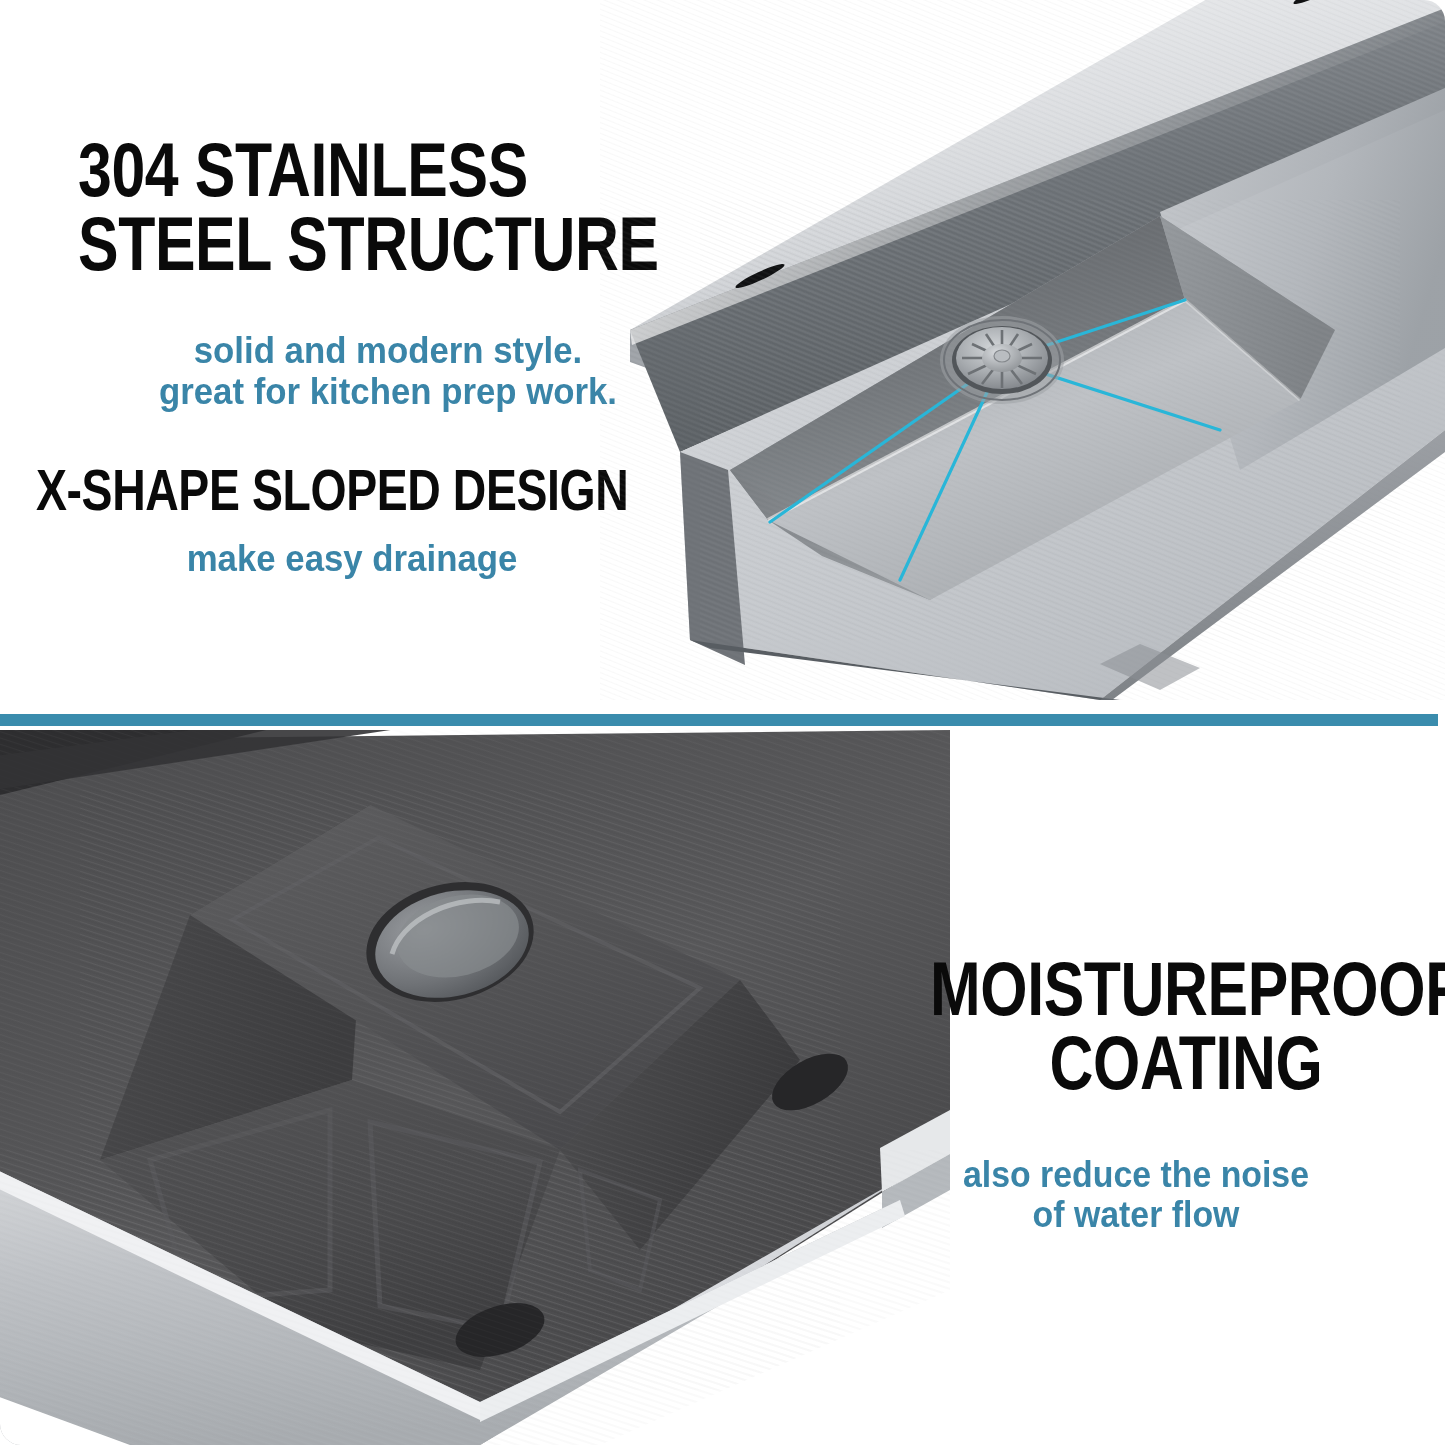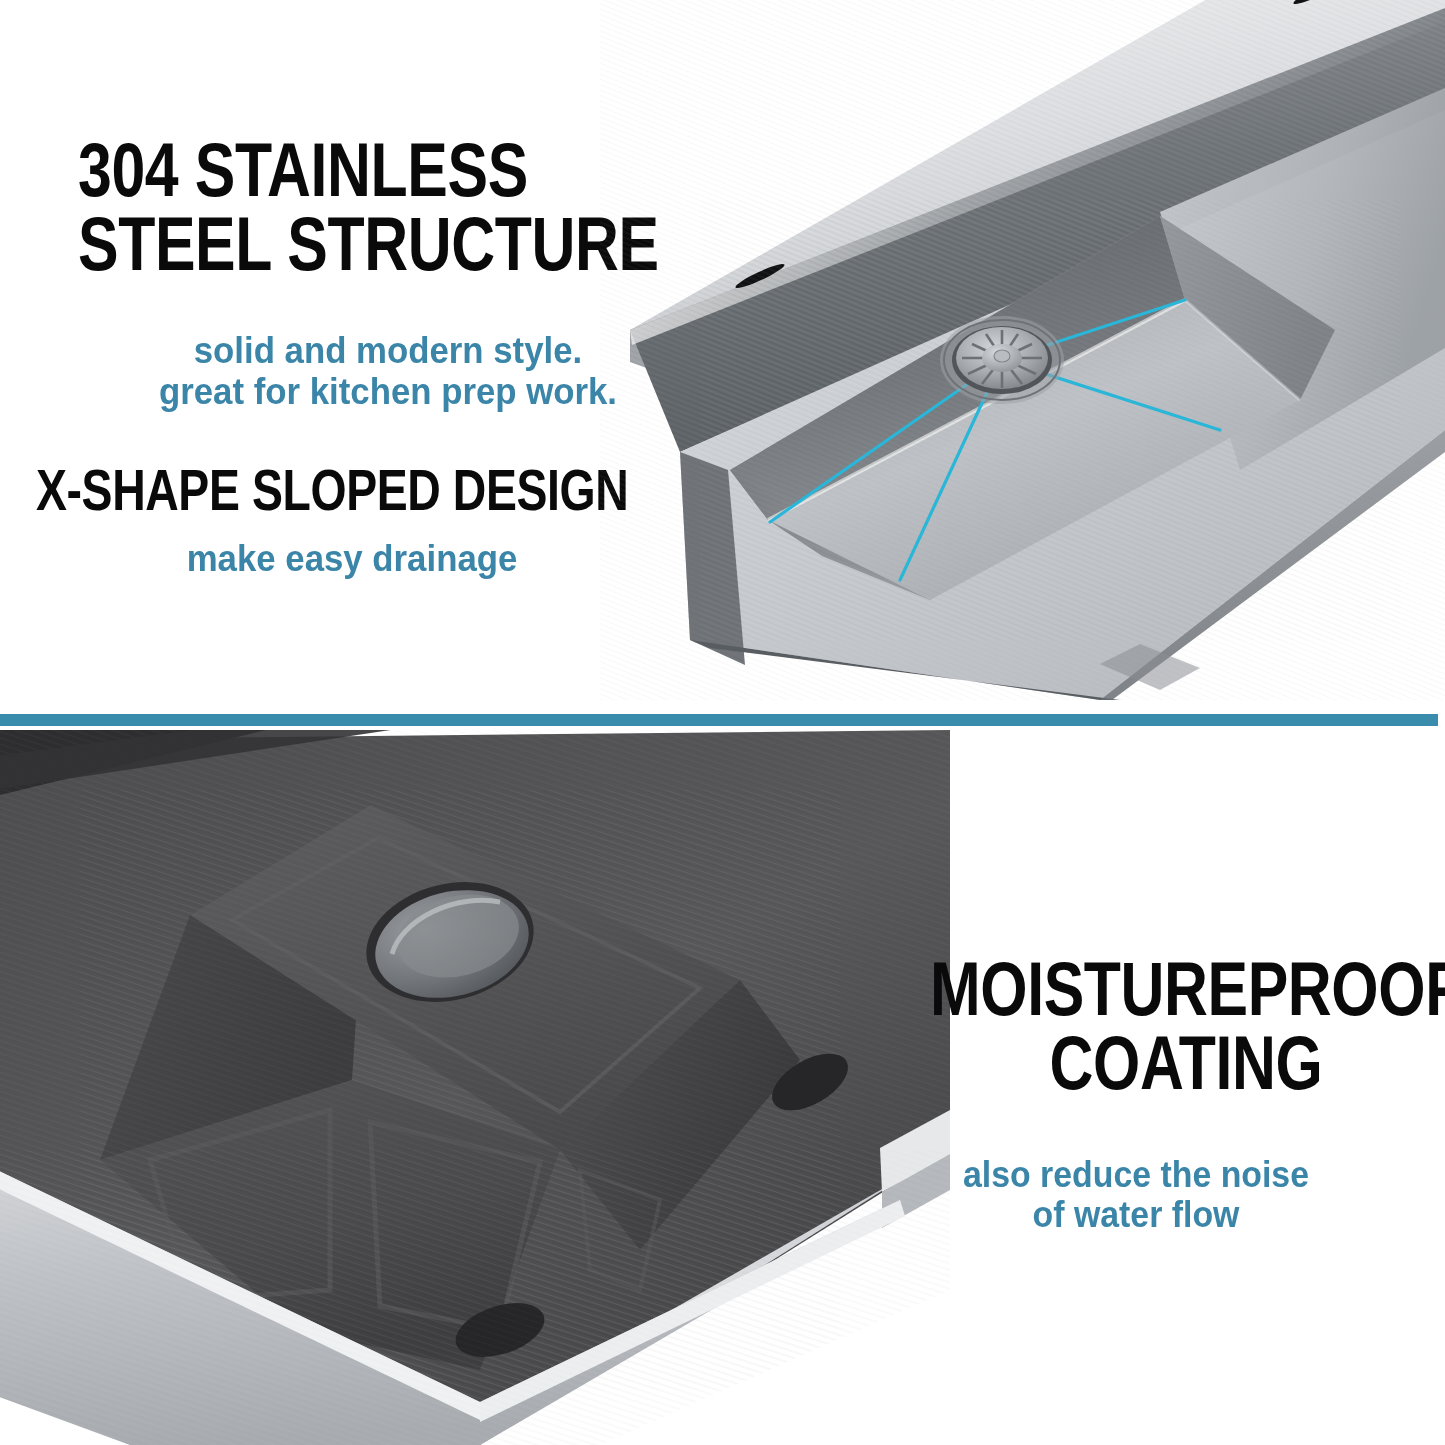--- a/index.html
+++ b/index.html
@@ -9,20 +9,21 @@
   }
   body {
     font-family: "Liberation Sans", sans-serif;
   }
   #page {
     position: relative;
     width: 1445px;
     height: 1445px;
     background: #ffffff;
     overflow: hidden;
+    border-radius: 21px;
   }
 
   
   .headline {
     position: absolute;
     font-family: "Liberation Sans", sans-serif;
     font-weight: bold;
     color: #0a0a0a;
     letter-spacing: -0.5px;
     line-height: 0.97;

